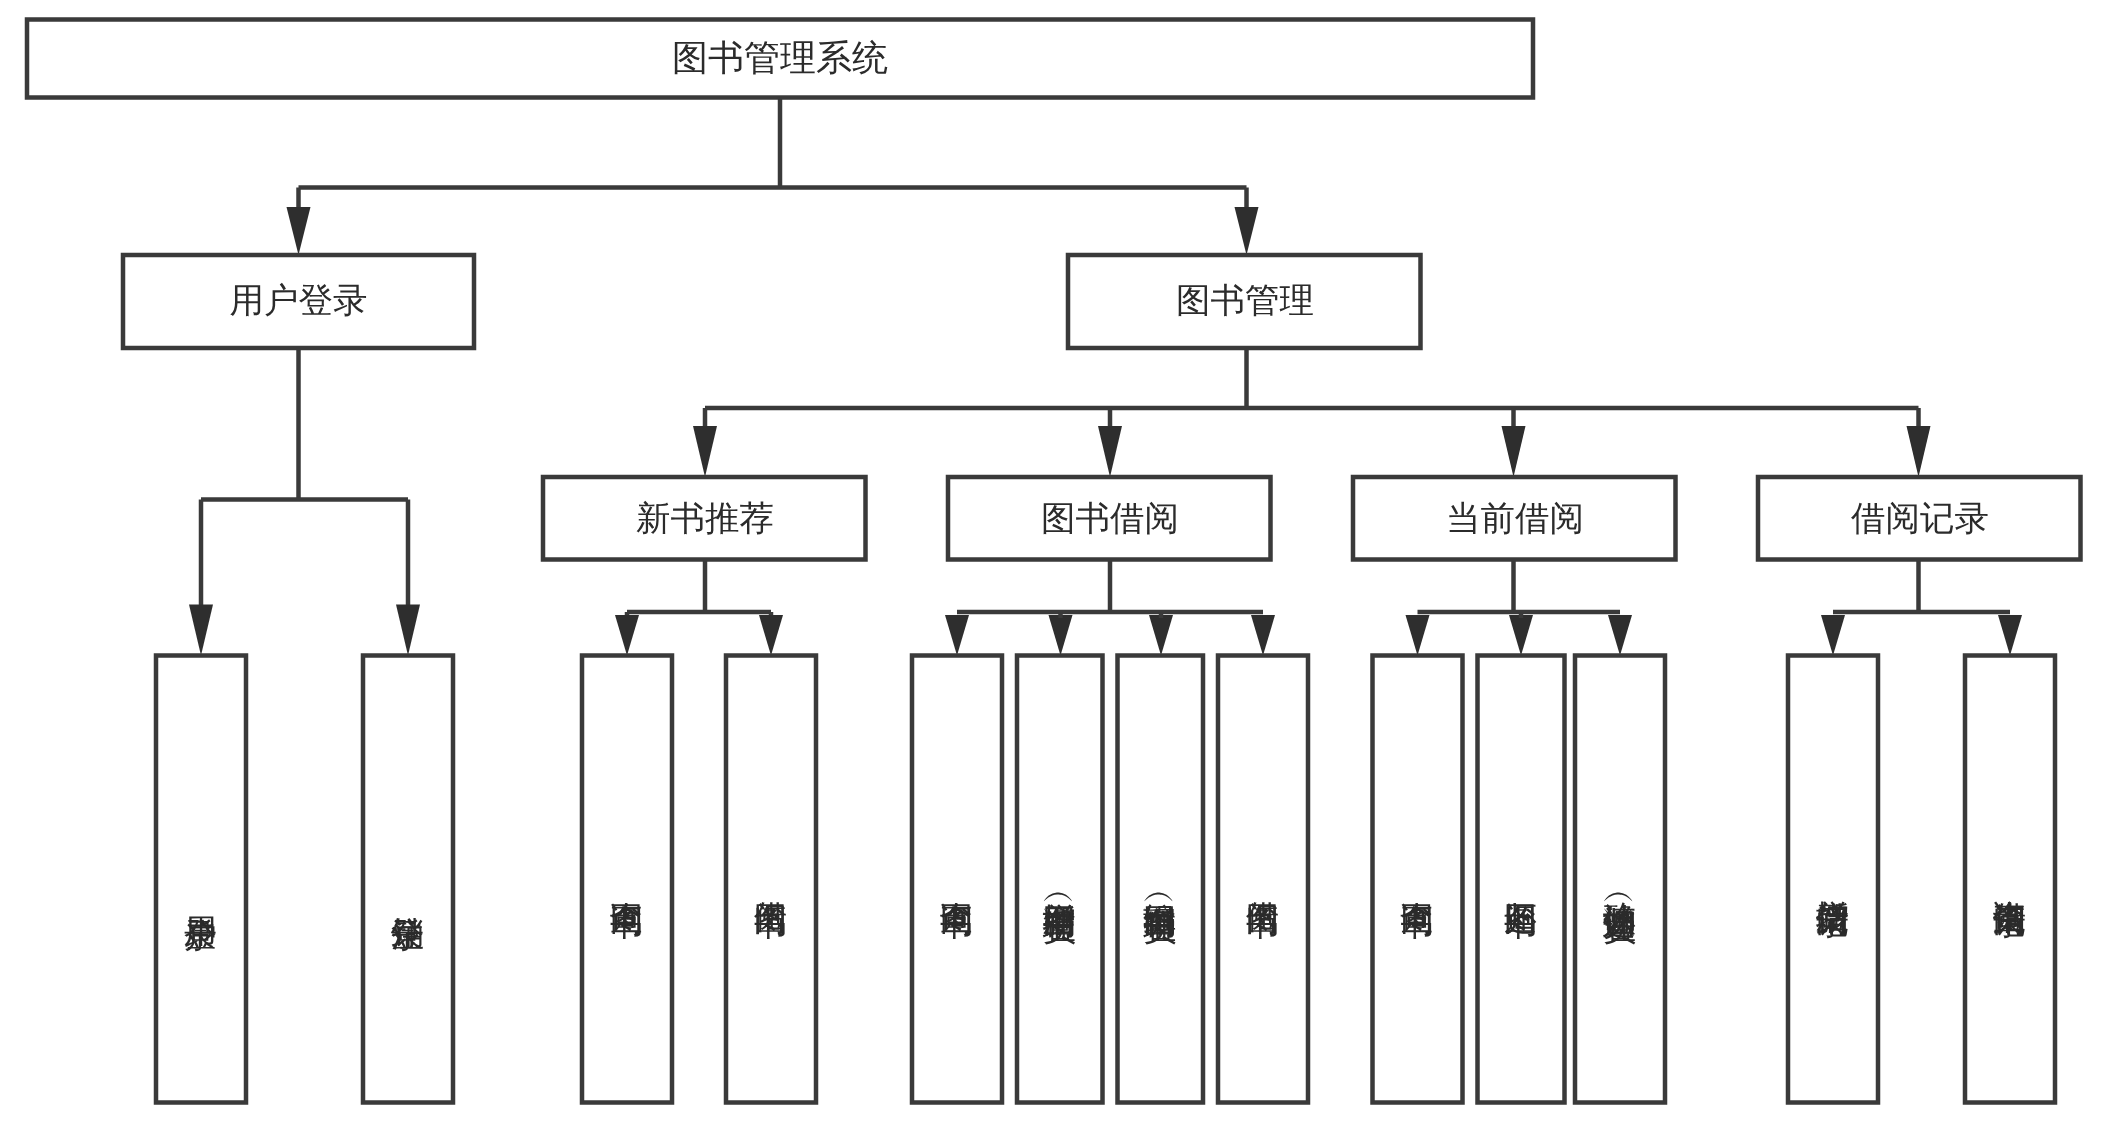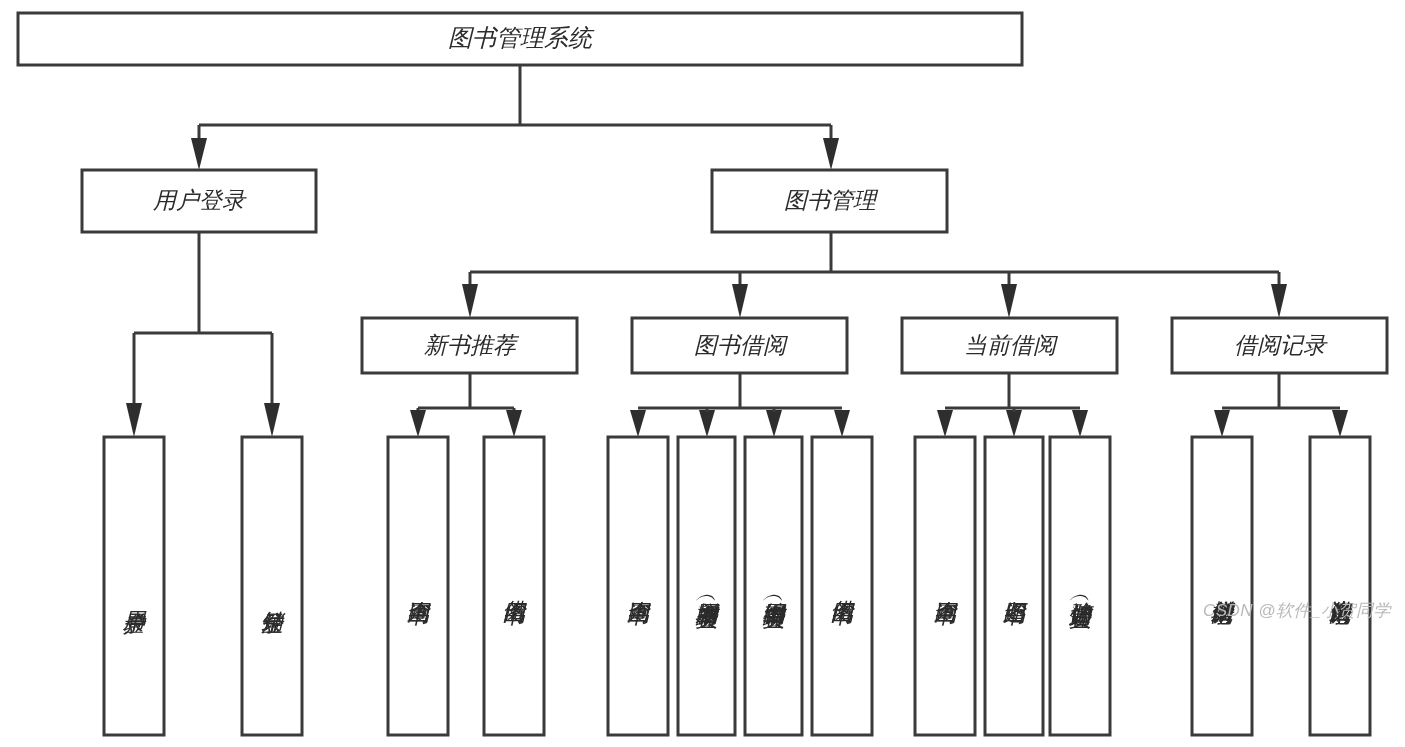--- a/index.html
+++ b/index.html
@@ -11,21 +11,20 @@
     width: 1405px;
     height: 747px;
     font-family: "Liberation Sans", sans-serif;
     overflow: hidden;
   }
   #diagram-root {
     position: relative;
     width: 1405px;
     height: 628px;
     background: #ffffff;
-    font-style: italic;
   }
   svg.canvas {
     position: absolute;
     left: 0;
     top: 0;
     width: 1405px;
     height: 747px;
   }
   .node-box {
     fill: #ffffff;
@@ -210,15 +209,14 @@
   <div class="leaf-label" style="left:608px; top:490px; width:60px; height:190px;">查询图书</div>
   <div class="leaf-label" style="left:678px; top:447px; width:57px; height:282px;">新增图书（管理员）</div>
   <div class="leaf-label" style="left:745px; top:447px; width:57px; height:282px;">编辑图书（管理员）</div>
   <div class="leaf-label" style="left:812px; top:490px; width:60px; height:190px;">借阅图书</div>
   <div class="leaf-label" style="left:915px; top:490px; width:60px; height:190px;">查询图书</div>
   <div class="leaf-label" style="left:985px; top:490px; width:58px; height:190px;">归还图书</div>
   <div class="leaf-label" style="left:1050px; top:447px; width:60px; height:282px;">确认归还（管理员）</div>
   <div class="leaf-label" style="left:1192px; top:460px; width:60px; height:250px;">新增借阅记录</div>
   <div class="leaf-label" style="left:1310px; top:460px; width:60px; height:250px;">查询借阅记录</div>
 
-  <div class="watermark">CSDN @软件_小贺同学</div>
 
 </div>
 
 </body></html>

